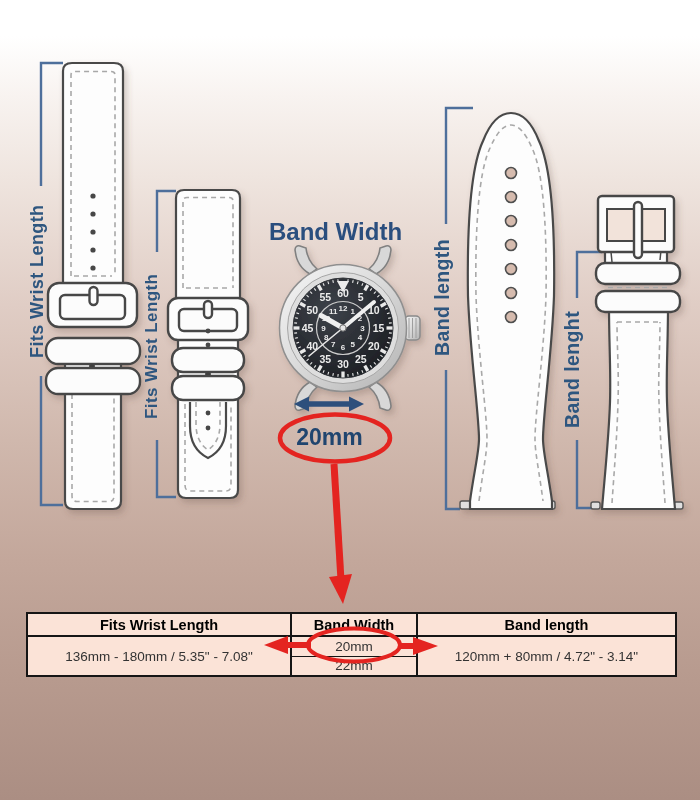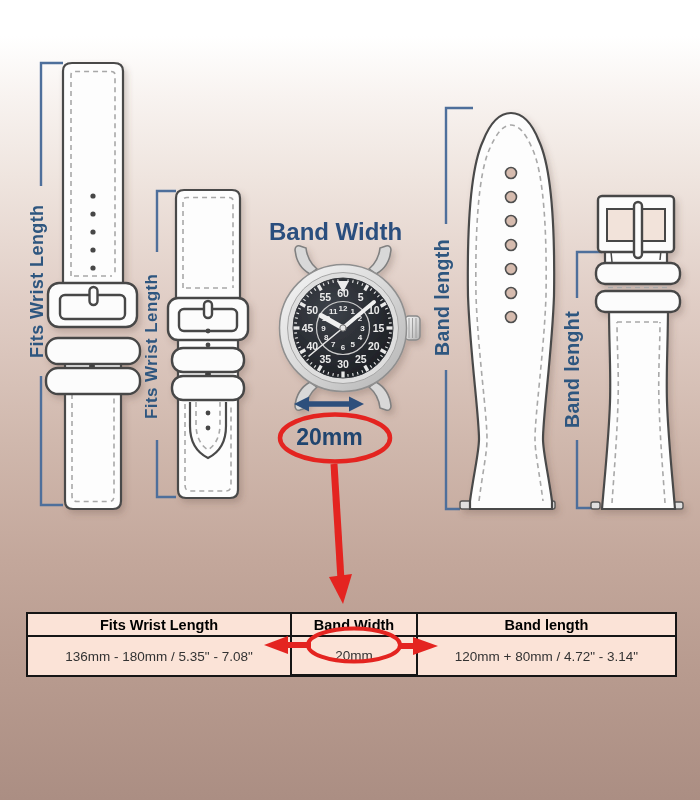--- a/index.html
+++ b/index.html
@@ -39,20 +39,21 @@
 <body>
 
 <div id="size-table">
   <div class="tcol tc1">
     <div class="thead">Fits Wrist Length</div>
     <div class="tval">136mm - 180mm / 5.35" - 7.08"</div>
   </div>
   <div class="tcol tc2">
     <div class="thead">Band Width</div>
     <div class="tval first">20mm</div>
+    <div class="tval">22mm</div>
   </div>
   <div class="tcol tc3">
     <div class="thead">Band length</div>
     <div class="tval">120mm + 80mm / 4.72" - 3.14"</div>
   </div>
 </div>
 
 <svg id="art" width="700" height="800" viewBox="0 0 700 800">
   <defs>
     <linearGradient id="silverGrad" x1="0" y1="0" x2="1" y2="1">

